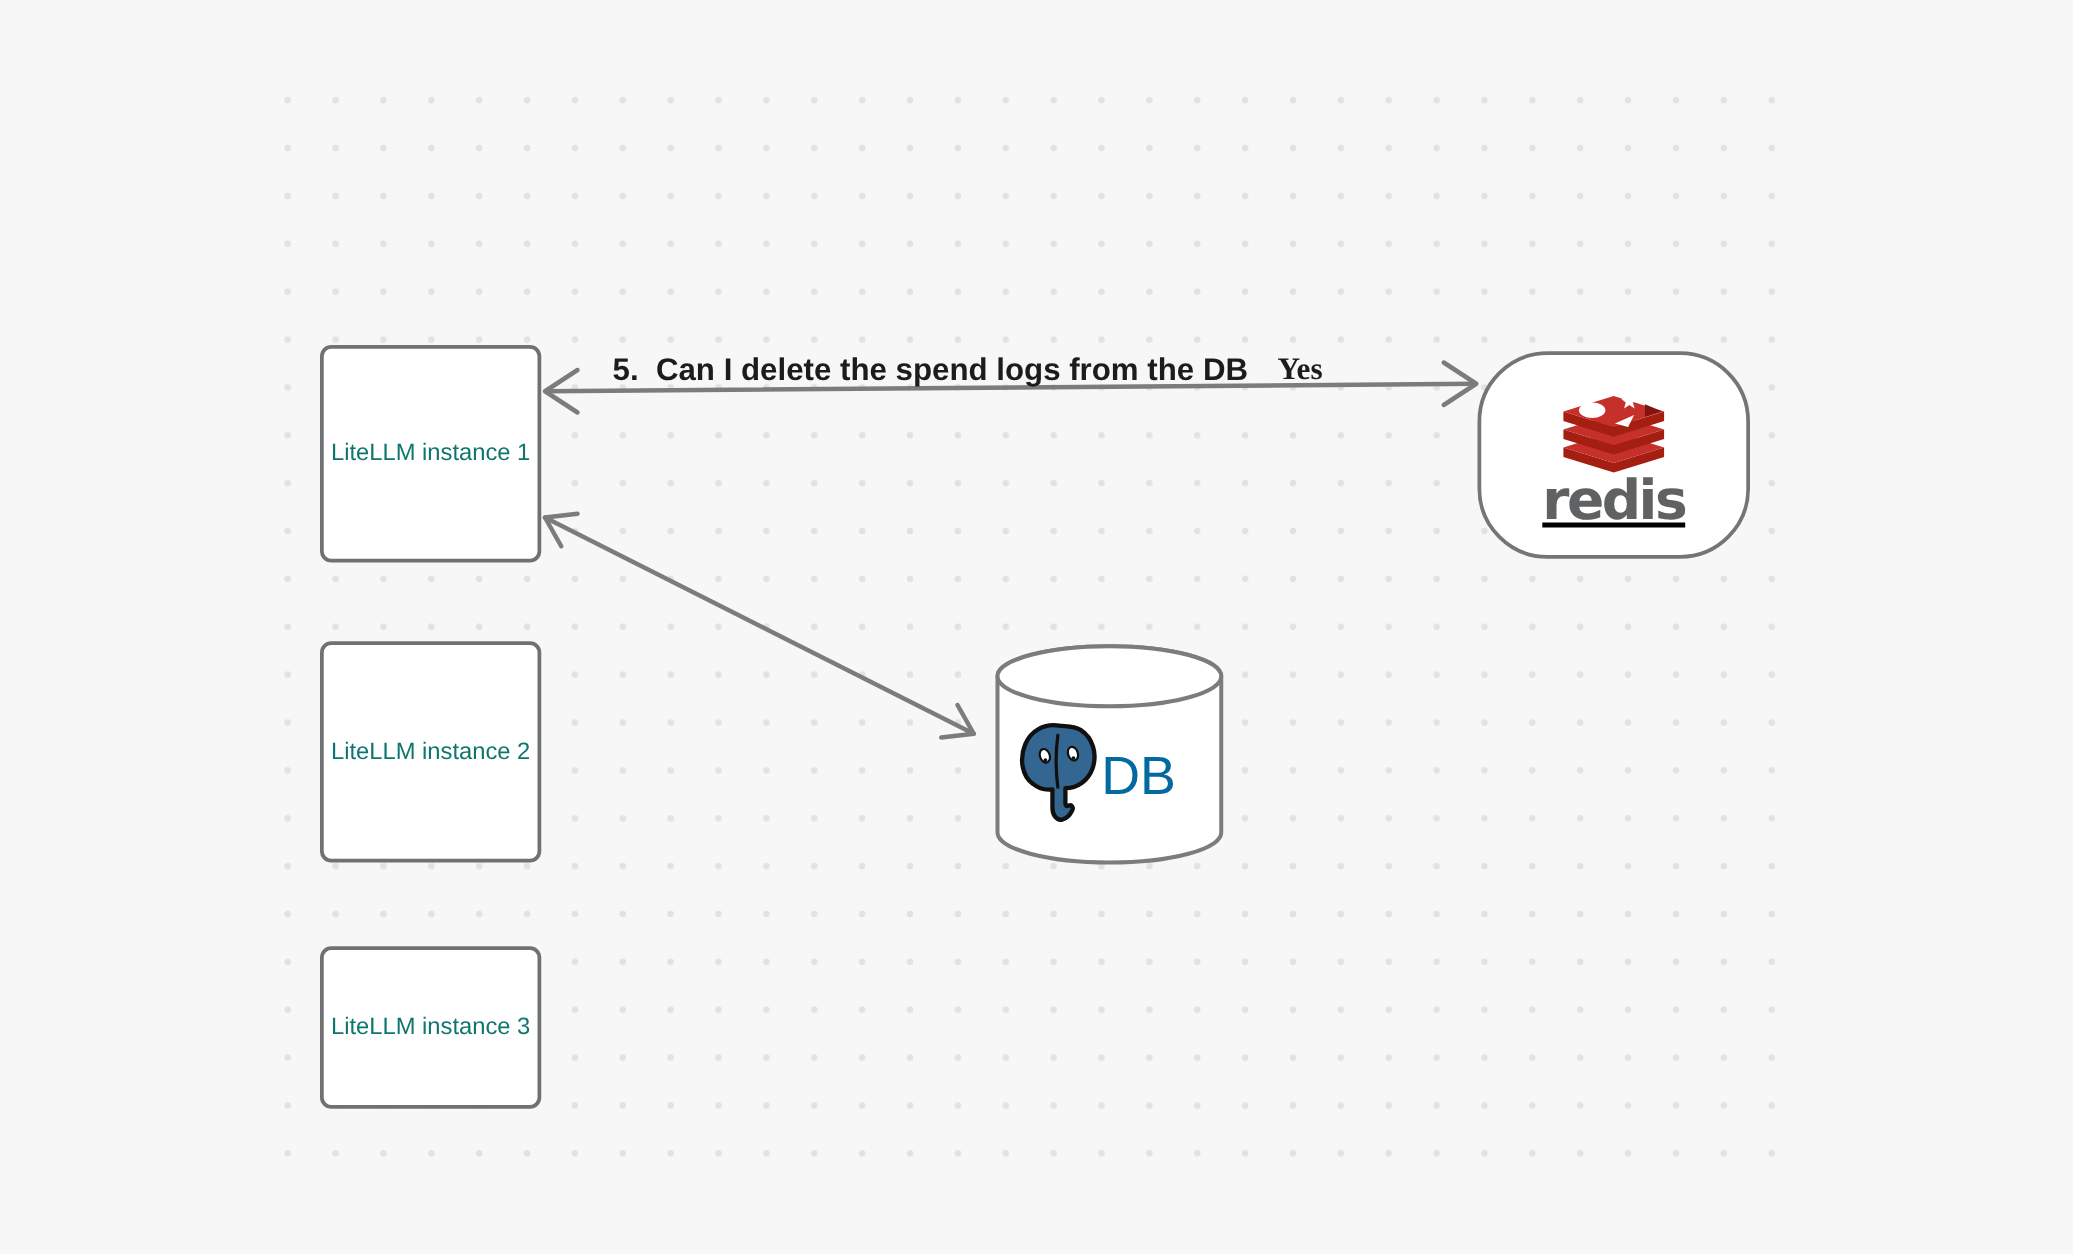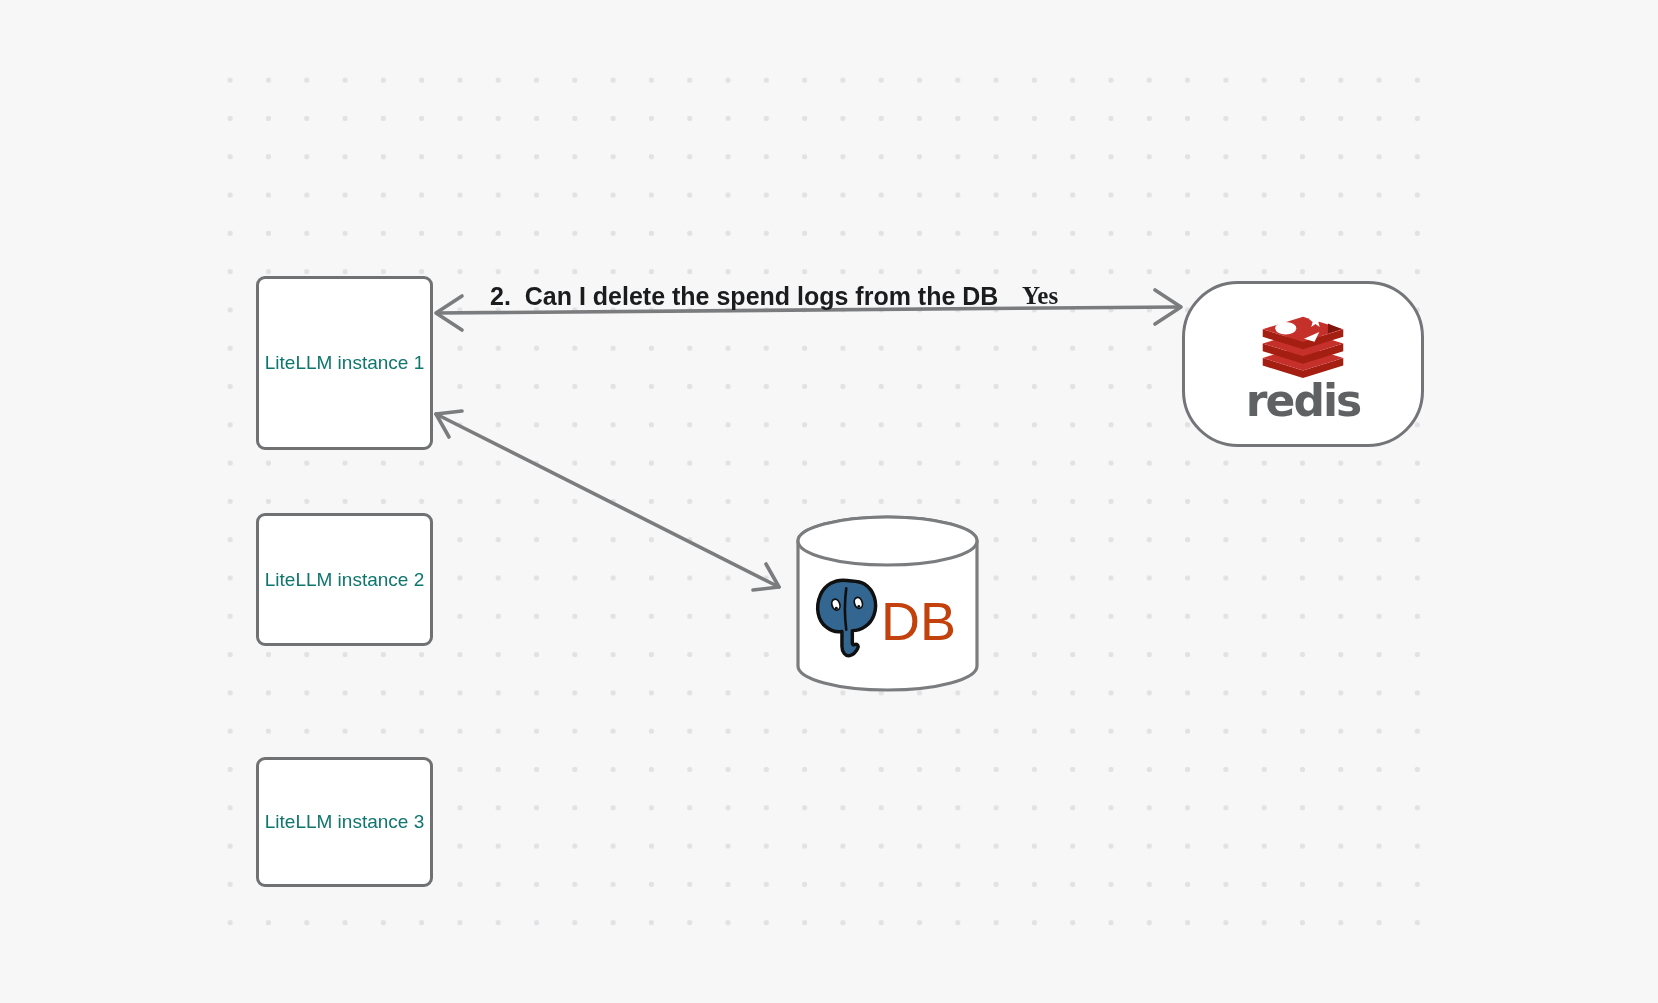--- a/index.html
+++ b/index.html
@@ -15,45 +15,46 @@
   }
   .connector-layer { position:absolute; left:0; top:0; }
   .node-box {
     position:absolute; left:256px; width:177px;
     background:#ffffff; border:3px solid #6f7173; border-radius:9px;
     box-sizing:border-box;
     display:flex; align-items:center; justify-content:center;
     font-size:19px; color:#0f766e;
   }
   #box1 { top:276px; height:174px; }
-  #box2 { top:513px; height:133px; }
+  #box2 { top:513px; height:177px; }
   #box3 { top:757px; height:130px; }
   .redis-node {
-    position:absolute; left:1182px; top:281px; width:242px; height:166px;
+    position:absolute; left:1182px; top:281px; width:218px; height:166px;
     background:#ffffff; border:3.2px solid #737578; border-radius:56px;
     box-sizing:border-box;
     display:flex; flex-direction:column; align-items:center; justify-content:center;
     padding-top:4px;
+    text-decoration:underline;
   }
   .redis-word {
     font-family:"DejaVu Sans", sans-serif; font-weight:bold;
     font-size:44px; line-height:1; color:#5f6163; letter-spacing:-2px;
     margin-top:-1px;
   }
   .edge-label {
     position:absolute; font-weight:bold; font-size:25px; line-height:26px;
     color:#1a1c1e; white-space:pre;
   }
   #label1 { left:490px; top:283px; }
   #label1-yes { left:1022px; top:283px;font-family:Liberation Serif, serif; }
   #label2 { left:571px; top:458px; }
   .pg-elephant { position:absolute; left:809px; top:577px; }
   .db-label {
     position:absolute; left:881px; top:600px;
-    font-size:54px; line-height:43px; color:#c2410c;
+    font-size:43px; line-height:43px; color:#0369a1;
   }
 </style>
 </head>
 <body>
 
 <div class="stage">
 
   <div class="dot-grid"></div>
 
   <svg class="connector-layer" width="1658" height="1003" viewBox="0 0 1658 1003">
@@ -115,16 +116,16 @@
              C51,79 50,78 50,76 L50,62 C61,62 71,55 75,44 C80,30 75,15 64,8
              C57,4 50,5 44,4 Z"></path>
     <path fill="none" stroke="#101010" stroke-width="3" stroke-linecap="round" d="M43,13 C41,28 41,46 43,61"></path>
     <ellipse cx="31" cy="32" rx="4.5" ry="6.5" fill="#ffffff" stroke="#101010" stroke-width="2" transform="rotate(-18 31 32)"></ellipse>
     <ellipse cx="57" cy="30" rx="4.5" ry="6.5" fill="#ffffff" stroke="#101010" stroke-width="2" transform="rotate(-18 57 30)"></ellipse>
     <circle cx="31.5" cy="36" r="1.7" fill="#101010"></circle>
     <circle cx="57.5" cy="34" r="1.7" fill="#101010"></circle>
   </svg>
   <div class="db-label">DB</div>
 
-  <div id="label1" class="edge-label">2.  Can I delete the spend logs from the DB</div>
+  <div id="label1" class="edge-label">5.  Can I delete the spend logs from the DB</div>
   <div id="label1-yes" class="edge-label">Yes</div>
 
 </div>
 
 </body></html>

